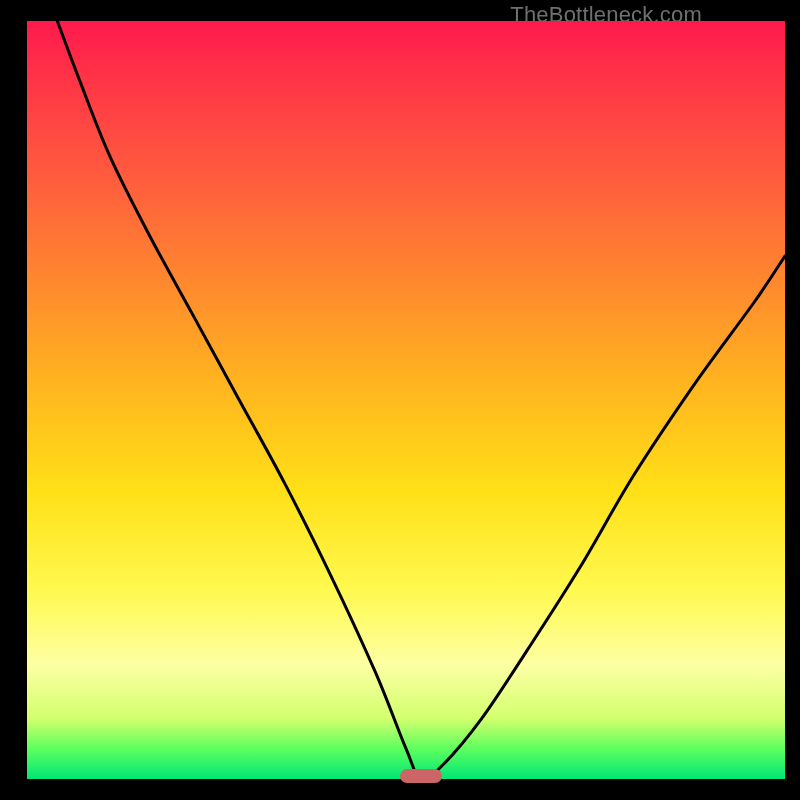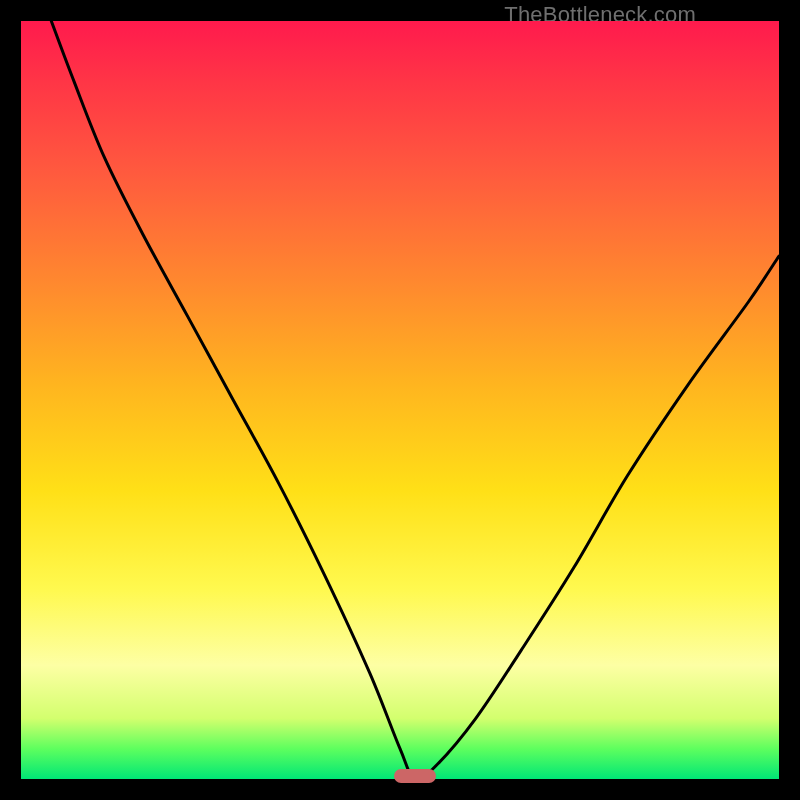--- a/index.html
+++ b/index.html
@@ -9,20 +9,21 @@
     height: 800px;
     overflow: hidden;
     background: #000;
     font-family: Arial, Helvetica, sans-serif;
   }
   .frame {
     position: relative;
     width: 704px;
     height: 800px;
     background: #000;
+    margin-left: 6px;
   }
   .plot-area {
     position: absolute;
     left: 21px;
     top: 21px;
     width: 758px;
     height: 758px;
     
     background: linear-gradient(
       to bottom,

